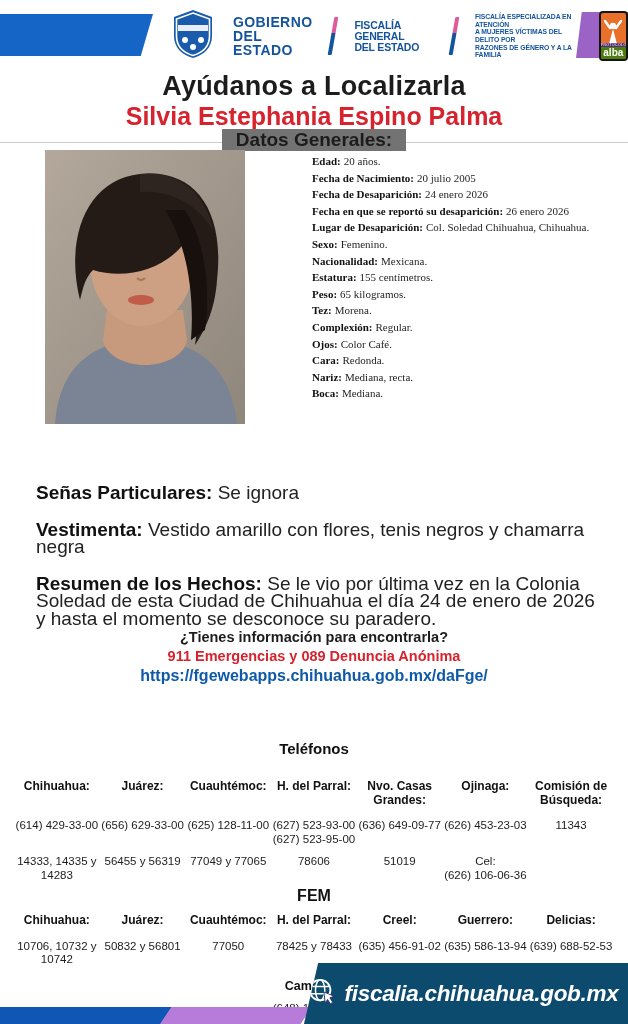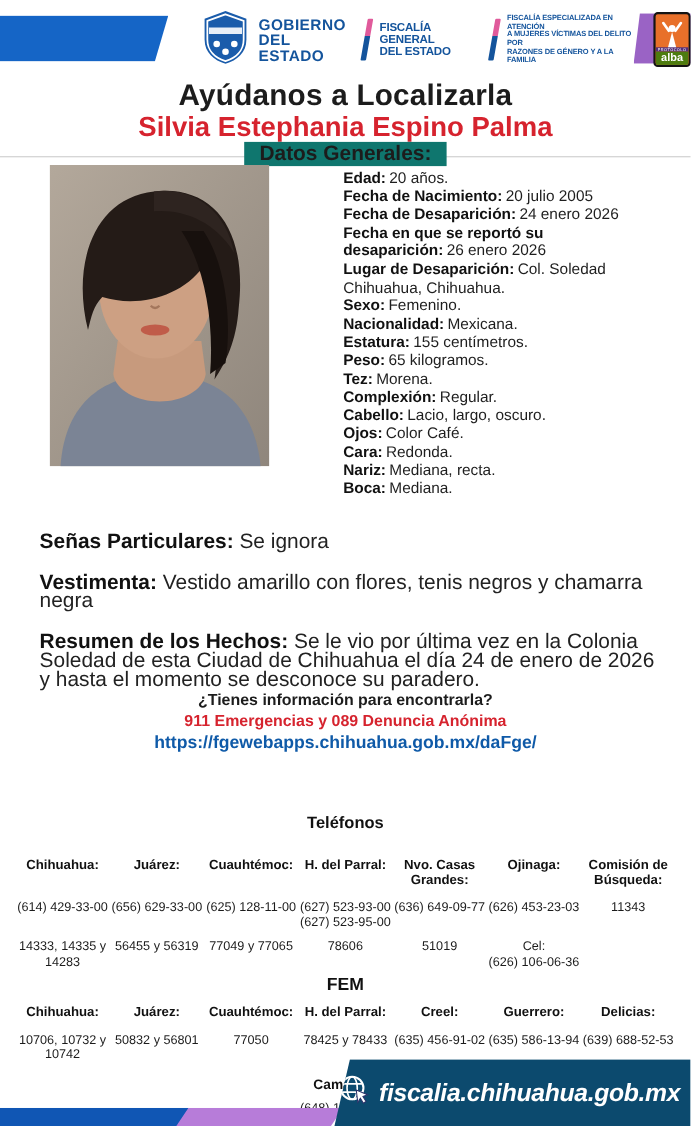--- a/index.html
+++ b/index.html
@@ -9,47 +9,47 @@
     -webkit-font-smoothing:antialiased;
   }
   #poster{position:relative;width:628px;height:1024px;overflow:hidden;background:#fff;}
   .pre{white-space:pre-line;}
 
   
   .hdr-blue-left{position:absolute;top:14px;left:0;width:153px;height:42px;background:#1565c6;
     clip-path:polygon(0 0,100% 0,92% 100%,0 100%);}
   .hdr-purple-right{position:absolute;top:12px;right:0;width:52px;height:46px;background:#9a63c5;
     clip-path:polygon(11% 0,100% 0,100% 100%,0 100%);}
-  .header-cluster{position:absolute;top:8px;left:184px;height:56px;display:flex;align-items:center;gap:9px;}
+  .header-cluster{position:absolute;top:8px;left:172px;height:56px;display:flex;align-items:center;gap:19px;}
   .gob-text{color:#14549c;font-weight:bold;font-size:14px;line-height:14px;letter-spacing:.4px;}
   .fge-text{color:#14549c;font-weight:bold;font-size:10.5px;line-height:11px;letter-spacing:-.2px;}
   .fem-text{color:#14549c;font-weight:bold;font-size:6.8px;line-height:7.6px;letter-spacing:-.1px;}
   .hdr-divider{width:5px;height:38px;transform:skewX(-10deg);border-radius:1px;
     background:linear-gradient(180deg,#e05a9b 0%,#e05a9b 42%,#14549c 42%,#14549c 100%);}
   .alba{width:36px;height:50px;border:2.5px solid #141414;border-radius:4px;background:#e8702a;
     display:flex;flex-direction:column;justify-content:flex-end;overflow:hidden;box-sizing:border-box;}
   .alba svg{display:block;margin:1px auto -2px;}
   .alba-proto{background:#53307a;color:#fff;font-size:3.5px;line-height:4px;text-align:center;letter-spacing:.4px;}
   .alba-name{background:#4d7c0f;color:#fff;font-weight:bold;font-size:10px;line-height:11px;text-align:center;padding-bottom:1px;}
 
   
   .title-help{position:absolute;top:71px;left:0;width:100%;text-align:center;
     font-size:27px;font-weight:bold;color:#1c1c1c;letter-spacing:.2px;}
   .title-name{position:absolute;top:102px;left:0;width:100%;text-align:center;
     font-size:25px;font-weight:bold;color:#d6232e;}
   .title-section{position:absolute;top:129px;left:0;width:100%;text-align:center;}
   .title-section::before{content:'';position:absolute;left:0;right:0;top:13px;height:1px;background:#cccccc;}
-  .title-section span{position:relative;display:inline-block;background:#0f766e;padding:0 14px;
+  .title-section span{position:relative;display:inline-block;background:#737373;padding:0 14px;
     font-size:19px;font-weight:bold;color:#1c1c1c;}
 
   
   .photo{position:absolute;top:150px;left:45px;width:200px;height:274px;overflow:hidden;}
   .photo svg{display:block;}
   .gen-data{position:absolute;top:153px;left:312px;width:286px;}
-  .field{font-size:14px;line-height:16.6px;color:#1e1e1e;}
+  .field{font-size:11px;line-height:16.6px;color:#1e1e1e;font-family:Liberation Serif, serif;}
   .field b{margin-right:3px;color:#111;}
 
   
   .details{position:absolute;top:484px;left:36px;width:560px;}
   .detail{font-size:19px;line-height:17.5px;color:#222;margin-bottom:19px;}
   .detail b{color:#111;}
 
   
   .contact{position:absolute;top:629px;left:0;width:100%;text-align:center;font-weight:bold;}
   .contact p{margin:0 0 3px;font-size:14.5px;line-height:16px;color:#1c1c1c;}
@@ -152,21 +152,20 @@
     <div class="field"><b>Fecha de Nacimiento:</b><span>20 julio 2005</span></div>
     <div class="field"><b>Fecha de Desaparición:</b><span>24 enero 2026</span></div>
     <div class="field"><b>Fecha en que se reportó su desaparición:</b><span>26  enero 2026</span></div>
     <div class="field"><b>Lugar de Desaparición:</b><span>Col. Soledad Chihuahua, Chihuahua.</span></div>
     <div class="field"><b>Sexo:</b><span>Femenino.</span></div>
     <div class="field"><b>Nacionalidad:</b><span>Mexicana.</span></div>
     <div class="field"><b>Estatura:</b><span>155 centímetros.</span></div>
     <div class="field"><b>Peso:</b><span>65 kilogramos.</span></div>
     <div class="field"><b>Tez:</b><span>Morena.</span></div>
     <div class="field"><b>Complexión:</b><span>Regular.</span></div>
-    <div class="field"><b>Cabello:</b><span>Lacio, largo,  oscuro.</span></div>
     <div class="field"><b>Ojos:</b><span>Color Café.</span></div>
     <div class="field"><b>Cara:</b><span>Redonda.</span></div>
     <div class="field"><b>Nariz:</b><span>Mediana, recta.</span></div>
     <div class="field"><b>Boca:</b><span>Mediana.</span></div>
   </div>
 
   <div class="details">
     <div class="detail"><b>Señas Particulares:</b> <span>Se ignora</span></div>
     <div class="detail"><b>Vestimenta:</b> <span>Vestido amarillo con flores, tenis negros y chamarra negra</span></div>
     <div class="detail"><b>Resumen de los Hechos:</b> <span>Se le vio por última vez en la Colonia Soledad  de esta Ciudad de Chihuahua el día 24 de enero de 2026 y hasta el momento se desconoce su paradero.</span></div>

